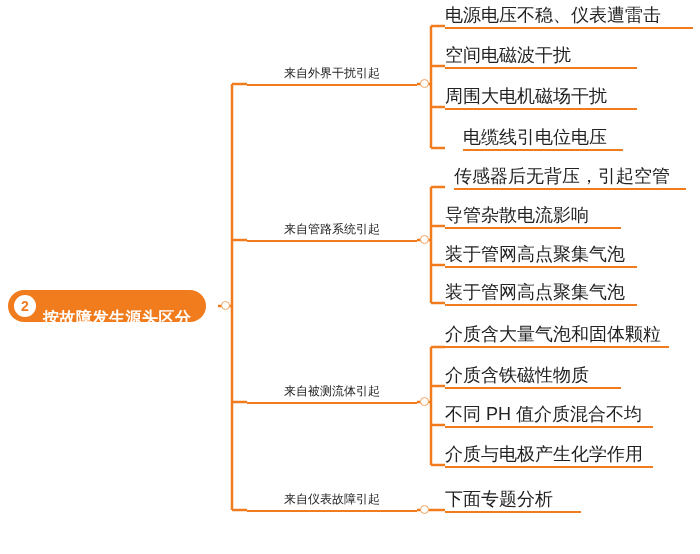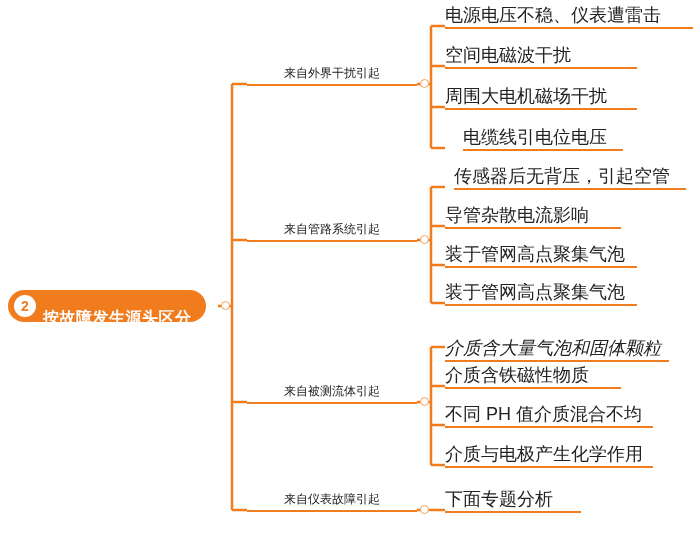--- a/index.html
+++ b/index.html
@@ -150,21 +150,21 @@
   <div class="collapse-dot" style="left:420px; top:235px;"></div>
 
   <div class="node leaf-node" style="left:454px; top:161px; width:232px;">传感器后无背压，引起空管</div>
   <div class="node leaf-node" style="left:445px; top:200px; width:176px;">导管杂散电流影响</div>
   <div class="node leaf-node" style="left:445px; top:239px; width:192px;">装于管网高点聚集气泡</div>
   <div class="node leaf-node" style="left:445px; top:277px; width:192px;">装于管网高点聚集气泡</div>
 
   <div class="node branch-node" style="left:247px; top:374px; width:170px;">来自被测流体引起</div>
   <div class="collapse-dot" style="left:420px; top:397px;"></div>
 
-  <div class="node leaf-node" style="left:445px; top:333px; width:224px;font-style:italic;">介质含大量气泡和固体颗粒</div>
+  <div class="node leaf-node" style="left:445px; top:319px; width:224px;">介质含大量气泡和固体颗粒</div>
   <div class="node leaf-node" style="left:445px; top:360px; width:176px;">介质含铁磁性物质</div>
   <div class="node leaf-node" style="left:445px; top:399px; width:208px;">不同 PH 值介质混合不均</div>
   <div class="node leaf-node" style="left:445px; top:439px; width:208px;">介质与电极产生化学作用</div>
 
   <div class="node branch-node" style="left:247px; top:482px; width:170px;">来自仪表故障引起</div>
   <div class="collapse-dot" style="left:420px; top:505px;"></div>
 
   <div class="node leaf-node" style="left:445px; top:484px; width:136px;">下面专题分析</div>
 
 </div>

